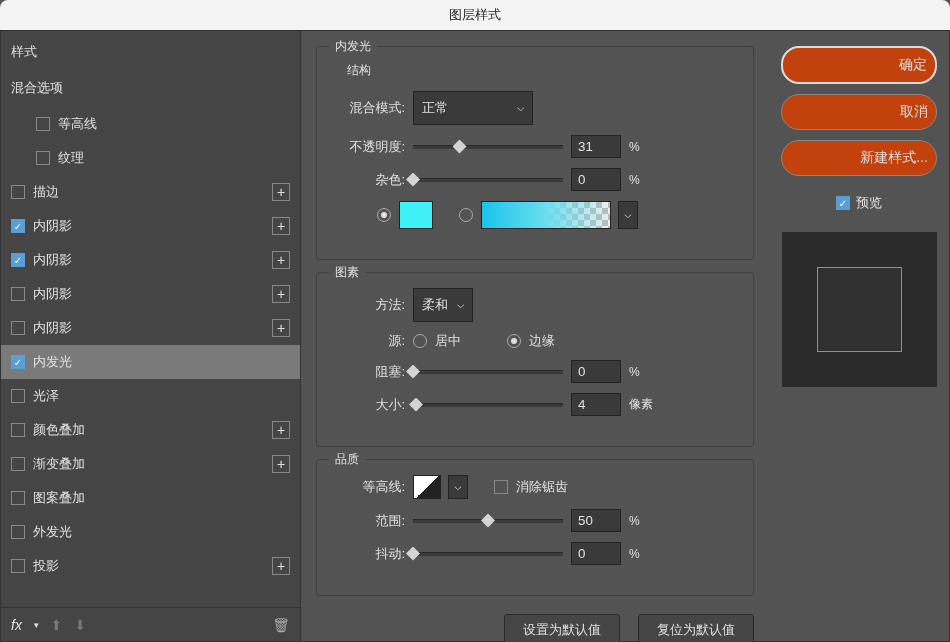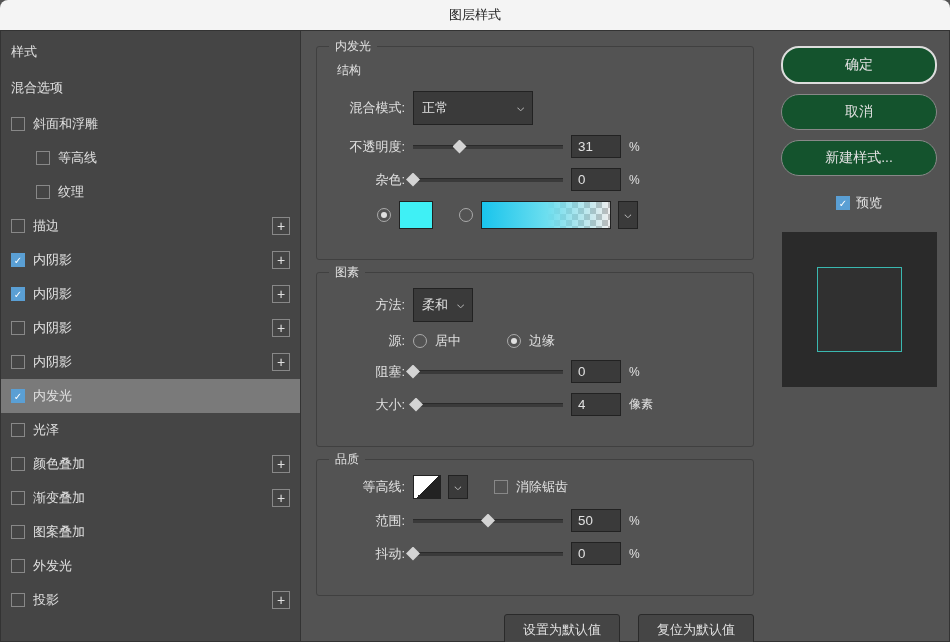--- a/index.html
+++ b/index.html
@@ -26,21 +26,21 @@
     .left-footer .fx { font-style: italic; font-size: 14px; }
     .left-footer .dropdown-arrow { font-size: 9px; }
     .left-footer .arrow { font-size: 14px; color: #777; }
     .left-footer .spacer { flex: 1; }
     .left-footer .trash { font-size: 14px; color: #aaa; cursor: pointer; }
     
     
     .middle-panel { flex: 1; padding: 15px; display: flex; flex-direction: column; gap: 12px; }
     .group { border: 1px solid #404040; border-radius: 3px; padding: 15px 20px 20px; position: relative; }
     .group-title { position: absolute; top: -9px; left: 12px; background: #535353; padding: 0 6px; font-size: 12px; }
-    .sub-title { margin-bottom: 12px; font-size: 12px; }
+    .sub-title { margin-bottom: 12px; margin-left: 10px; font-size: 12px; }
     
     .row { display: flex; align-items: center; margin-bottom: 10px; gap: 8px; }
     .row-label { width: 68px; text-align: right; }
     
     .dropdown { background: #3a3a3a; border: 1px solid #222; padding: 7px 8px; min-width: 120px; display: flex; align-items: center; justify-content: space-between; cursor: pointer; }
     .dropdown.small { min-width: 60px; }
     .dropdown-arrow-down { font-size: 9px; }
     
     .slider-track { flex: 1; max-width: 150px; height: 4px; background: #3a3a3a; position: relative; border-top: 1px solid #2a2a2a; }
     .slider-thumb { position: absolute; top: -6px; width: 14px; height: 14px; background: #d4d4d4; border-radius: 2px; transform: translateX(-50%); clip-path: polygon(50% 0, 100% 50%, 50% 100%, 0 50%); }
@@ -55,44 +55,40 @@
     .gradient-swatch { width: 130px; height: 28px; border: 1px solid #222; background: linear-gradient(to right, #19c4ec 0%, #6bdeef 50%, rgba(255,255,255,0) 100%), repeating-conic-gradient(#bbb 0 25%, #eee 0 50%) 0 0/12px 12px; cursor: pointer; display: flex; }
     .gradient-arrow { width: 20px; height: 28px; margin-left: -1px; border: 1px solid #222; background: #3a3a3a; display: flex; align-items: center; justify-content: center; font-size: 9px; cursor: pointer; }
     
     .contour-swatch { width: 28px; height: 24px; background: linear-gradient(135deg, #fff 0 50%, #222 50% 100%); border: 1px solid #222; cursor: pointer; }
     
     .btn-row { display: flex; gap: 18px; justify-content: flex-end; margin-top: 6px; }
     .btn { background: #454545; border: 1px solid #2a2a2a; padding: 6px 18px; cursor: pointer; font-size: 13px; color: #e0e0e0; border-radius: 3px; }
     
     
     .right-panel { width: 180px; padding: 15px 12px; display: flex; flex-direction: column; gap: 10px; }
-    .action-btn { background: #14532d; border: 1px solid #888; padding: 8px; text-align: center; cursor: pointer; border-radius: 18px; font-size: 14px; }
+    .action-btn { background: #c2410c; border: 1px solid #888; padding: 8px; text-align: right; cursor: pointer; border-radius: 18px; font-size: 14px; }
     .action-btn.primary { border: 2px solid #ddd; }
     
     .preview-check { display: flex; align-items: center; justify-content: center; gap: 6px; margin-top: 8px; }
     .preview-check .checkbox { width: 14px; height: 14px; background: #5a9fd4; border: 1px solid #5a9fd4; display: inline-flex; align-items: center; justify-content: center; font-size: 10px; color: #fff; }
     
     .preview-box { margin-top: 10px; width: 155px; height: 155px; background: #2a2a2a; display: flex; align-items: center; justify-content: center; align-self: center; }
     .preview-inner { width: 85px; height: 85px; background: #303030; border: 1px solid #3ab8b0; }
   </style>
 </head>
 <body>
 
 <div class="title-bar">图层样式</div>
 
 <div class="main-layout">
 
   <div class="left-panel">
     <div class="styles-header">样式</div>
     <div class="blend-options">混合选项</div>
     <div class="effects-list" id="effects-list">
-        <div class="effect-item">
-          <span class="checkbox"></span>
-          <span class="label">斜面和浮雕</span>
-        </div>
         <div class="effect-item nested">
           <span class="checkbox"></span>
           <span class="label">等高线</span>
         </div>
         <div class="effect-item nested">
           <span class="checkbox"></span>
           <span class="label">纹理</span>
         </div>
         <div class="effect-item">
           <span class="checkbox"></span>
@@ -144,20 +140,28 @@
         <div class="effect-item">
           <span class="checkbox"></span>
           <span class="label">外发光</span>
         </div>
         <div class="effect-item">
           <span class="checkbox"></span>
           <span class="label">投影</span>
           <span class="plus-icon">+</span>
         </div>
       </div>
+    <div class="left-footer">
+      <span class="fx">fx</span>
+      <span class="dropdown-arrow">▾</span>
+      <span class="arrow">⬆</span>
+      <span class="arrow">⬇</span>
+      <span class="spacer"></span>
+      <span class="trash">🗑</span>
+    </div>
   </div>
 
   <div class="middle-panel">
 
     <div class="group">
       <div class="group-title">内发光</div>
       <div class="sub-title">结构</div>
 
       <div class="row">
         <div class="row-label">混合模式:</div>

